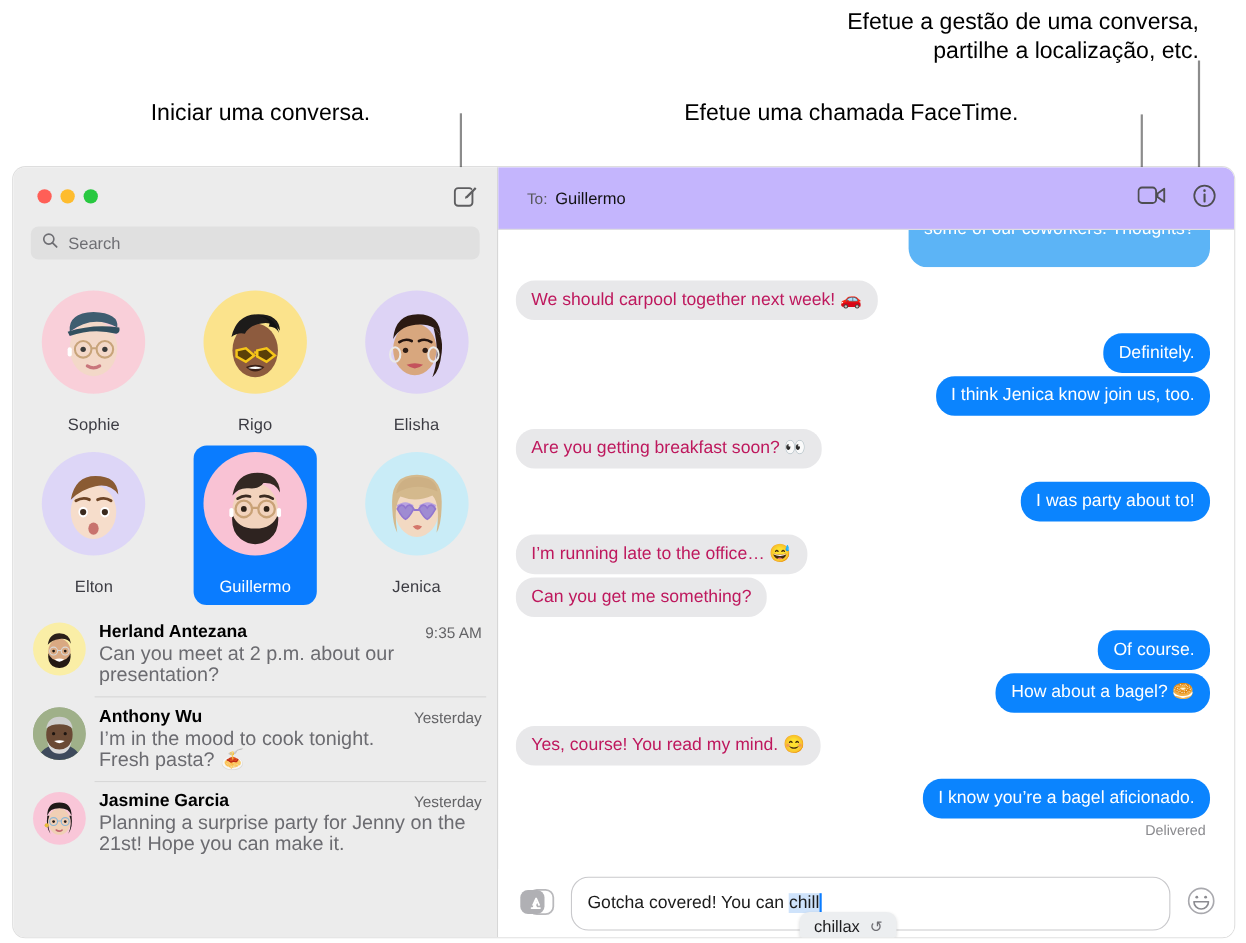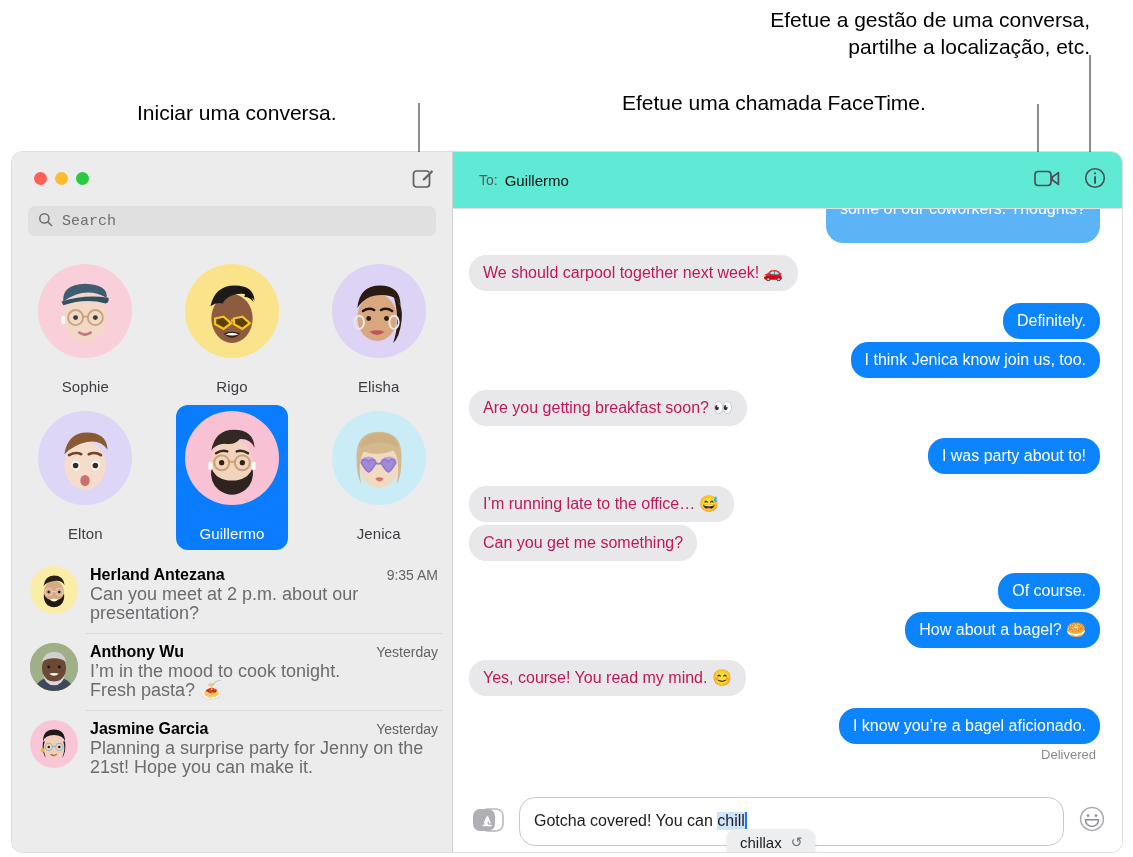--- a/index.html
+++ b/index.html
@@ -22,21 +22,21 @@
     font-size: 21px;
     line-height: 27px;
     white-space: pre-line;
   }
   .callout-line {
     position: absolute;
     width: 2px;
     background: #8c8c8c;
   }
 
-  #callout-new { left: 137px; top: 99px; text-align: left; }
+  #callout-new { left: 137px; top: 89px; text-align: left; }
   #callout-facetime { left: 622px; top: 89px; text-align: left; }
   #callout-manage { left: 640px; top: 6px; text-align: right; width: 450px; }
 
   
   #window {
     position: absolute;
     left: 12px;
     top: 152px;
     width: 1110px;
     height: 700px;
@@ -89,21 +89,21 @@
     border-radius: 7px;
     display: flex;
     align-items: center;
     padding: 0 10px;
     gap: 9px;
   }
   #search-input {
     border: none;
     background: transparent;
     outline: none;
-    font-family: Liberation Mono, monospace;
+    font-family: Liberation Sans, sans-serif;
     font-size: 15px;
     color: #1d1d1f;
     width: 100%;
     padding: 0;
   }
   #search-input::placeholder { color: #6e6e73; }
 
   
   #pinned {
     padding: 10px 0 6px 0;
@@ -194,21 +194,21 @@
     flex: 1;
     display: flex;
     flex-direction: column;
     background: #ffffff;
     position: relative;
     min-width: 0;
   }
   #panel-header {
     height: 56px;
     flex: none;
-    background: #5eead4;
+    background: #c4b5fd;
     border-bottom: 1px solid #e0e0e0;
     display: flex;
     align-items: center;
     padding: 0 16px 0 26px;
     position: relative;
     z-index: 3;
   }
   #to-label {
     font-size: 14px;
     color: #58585c;

